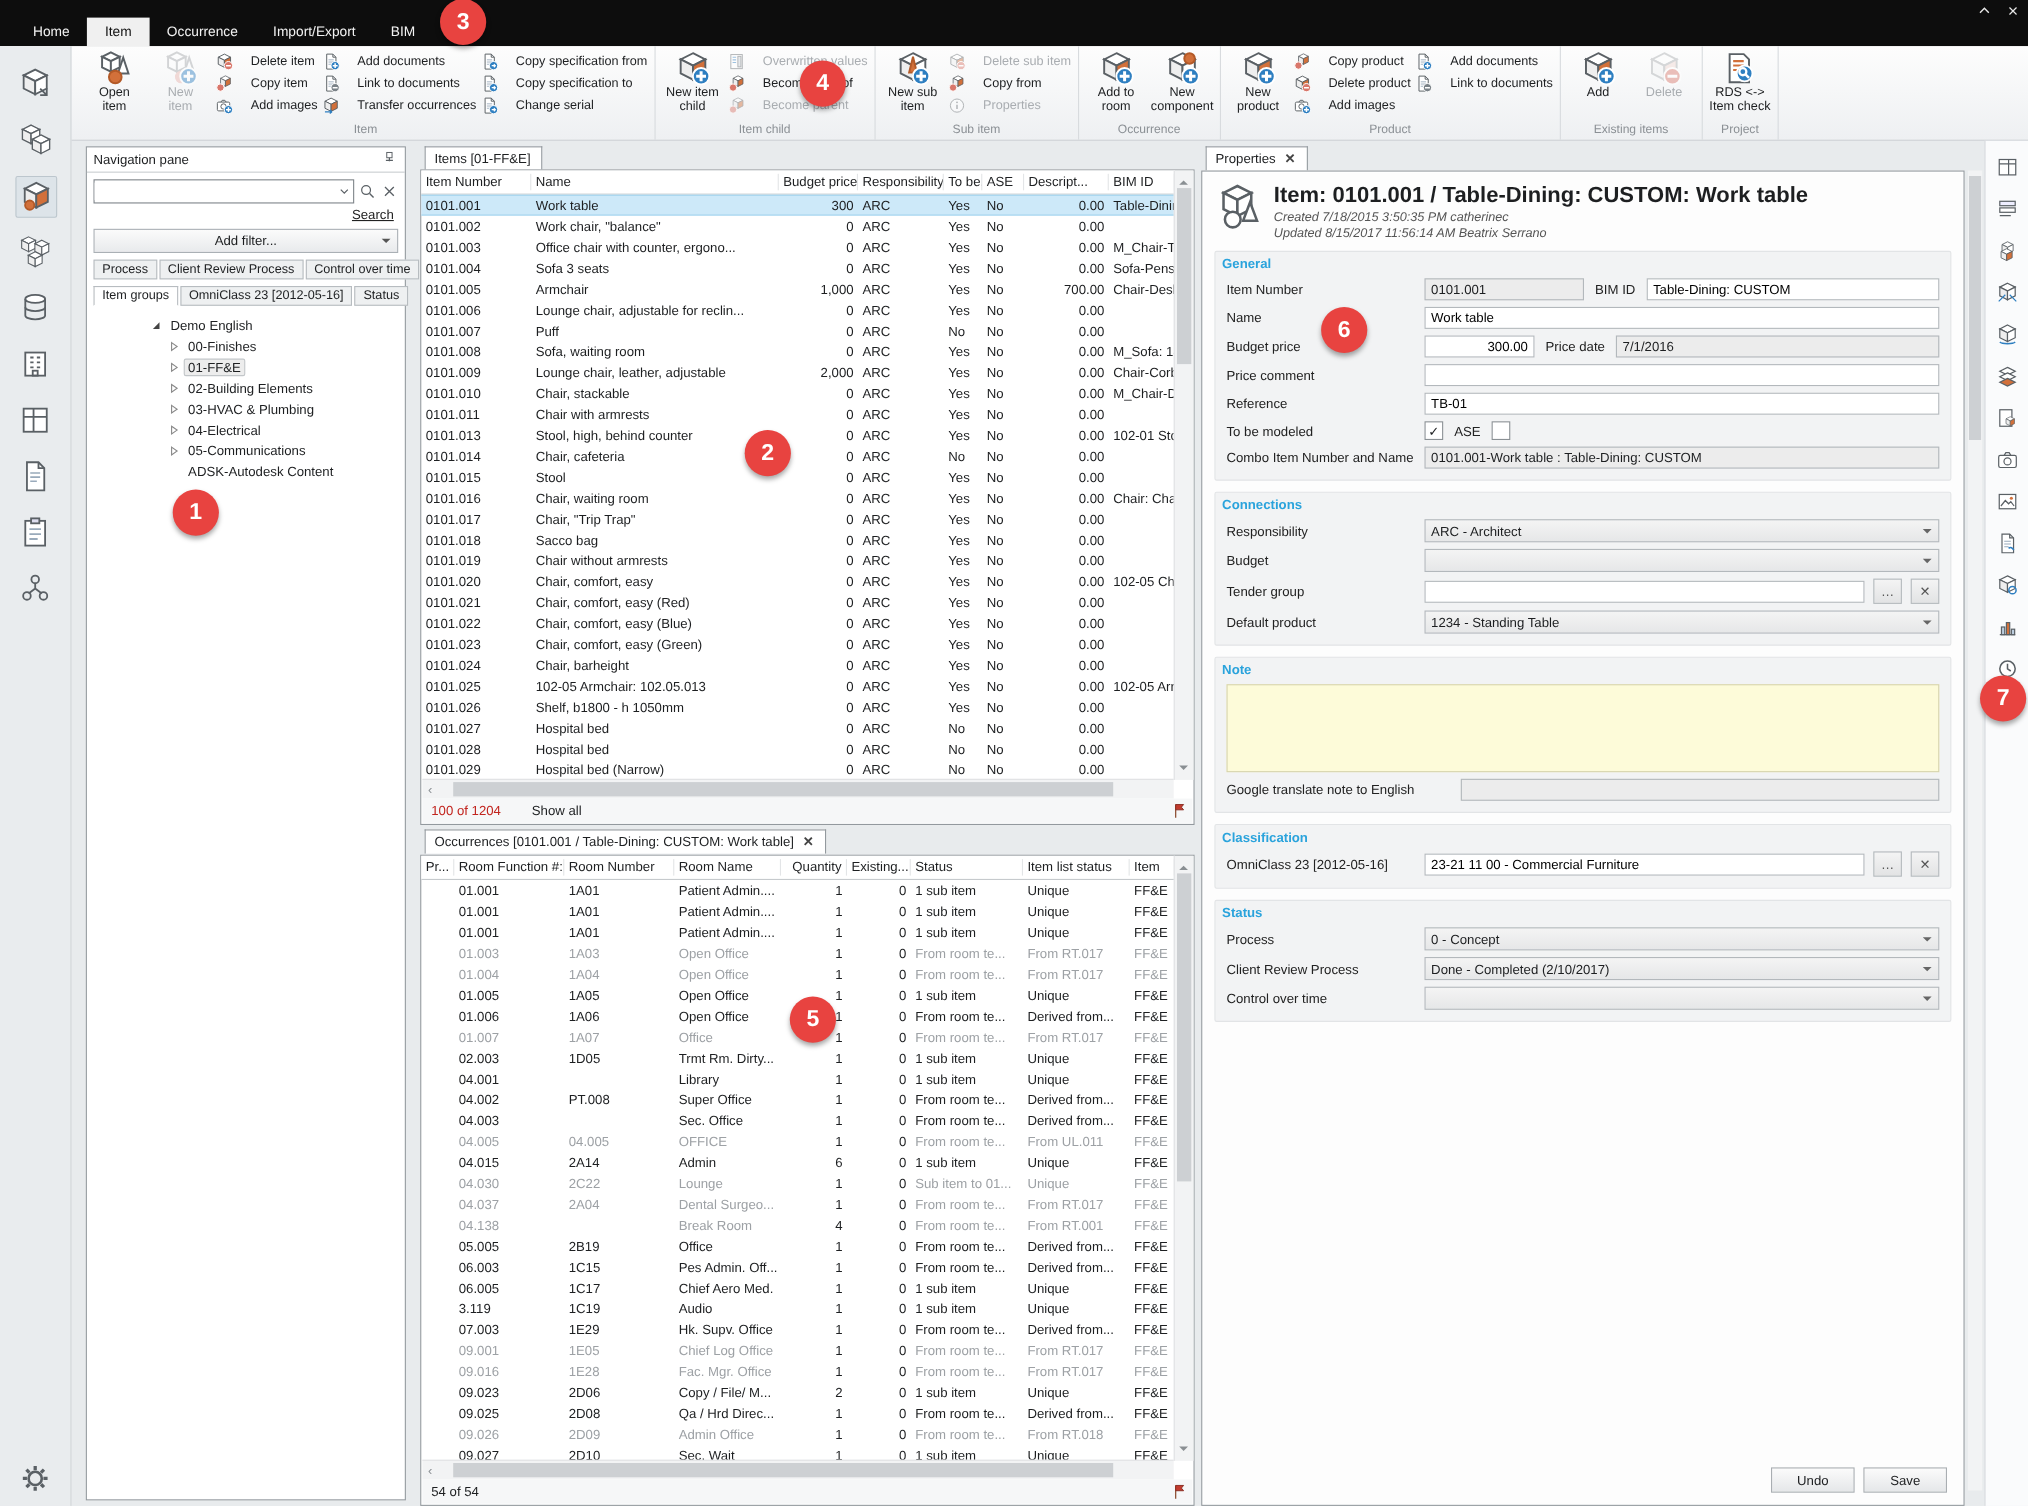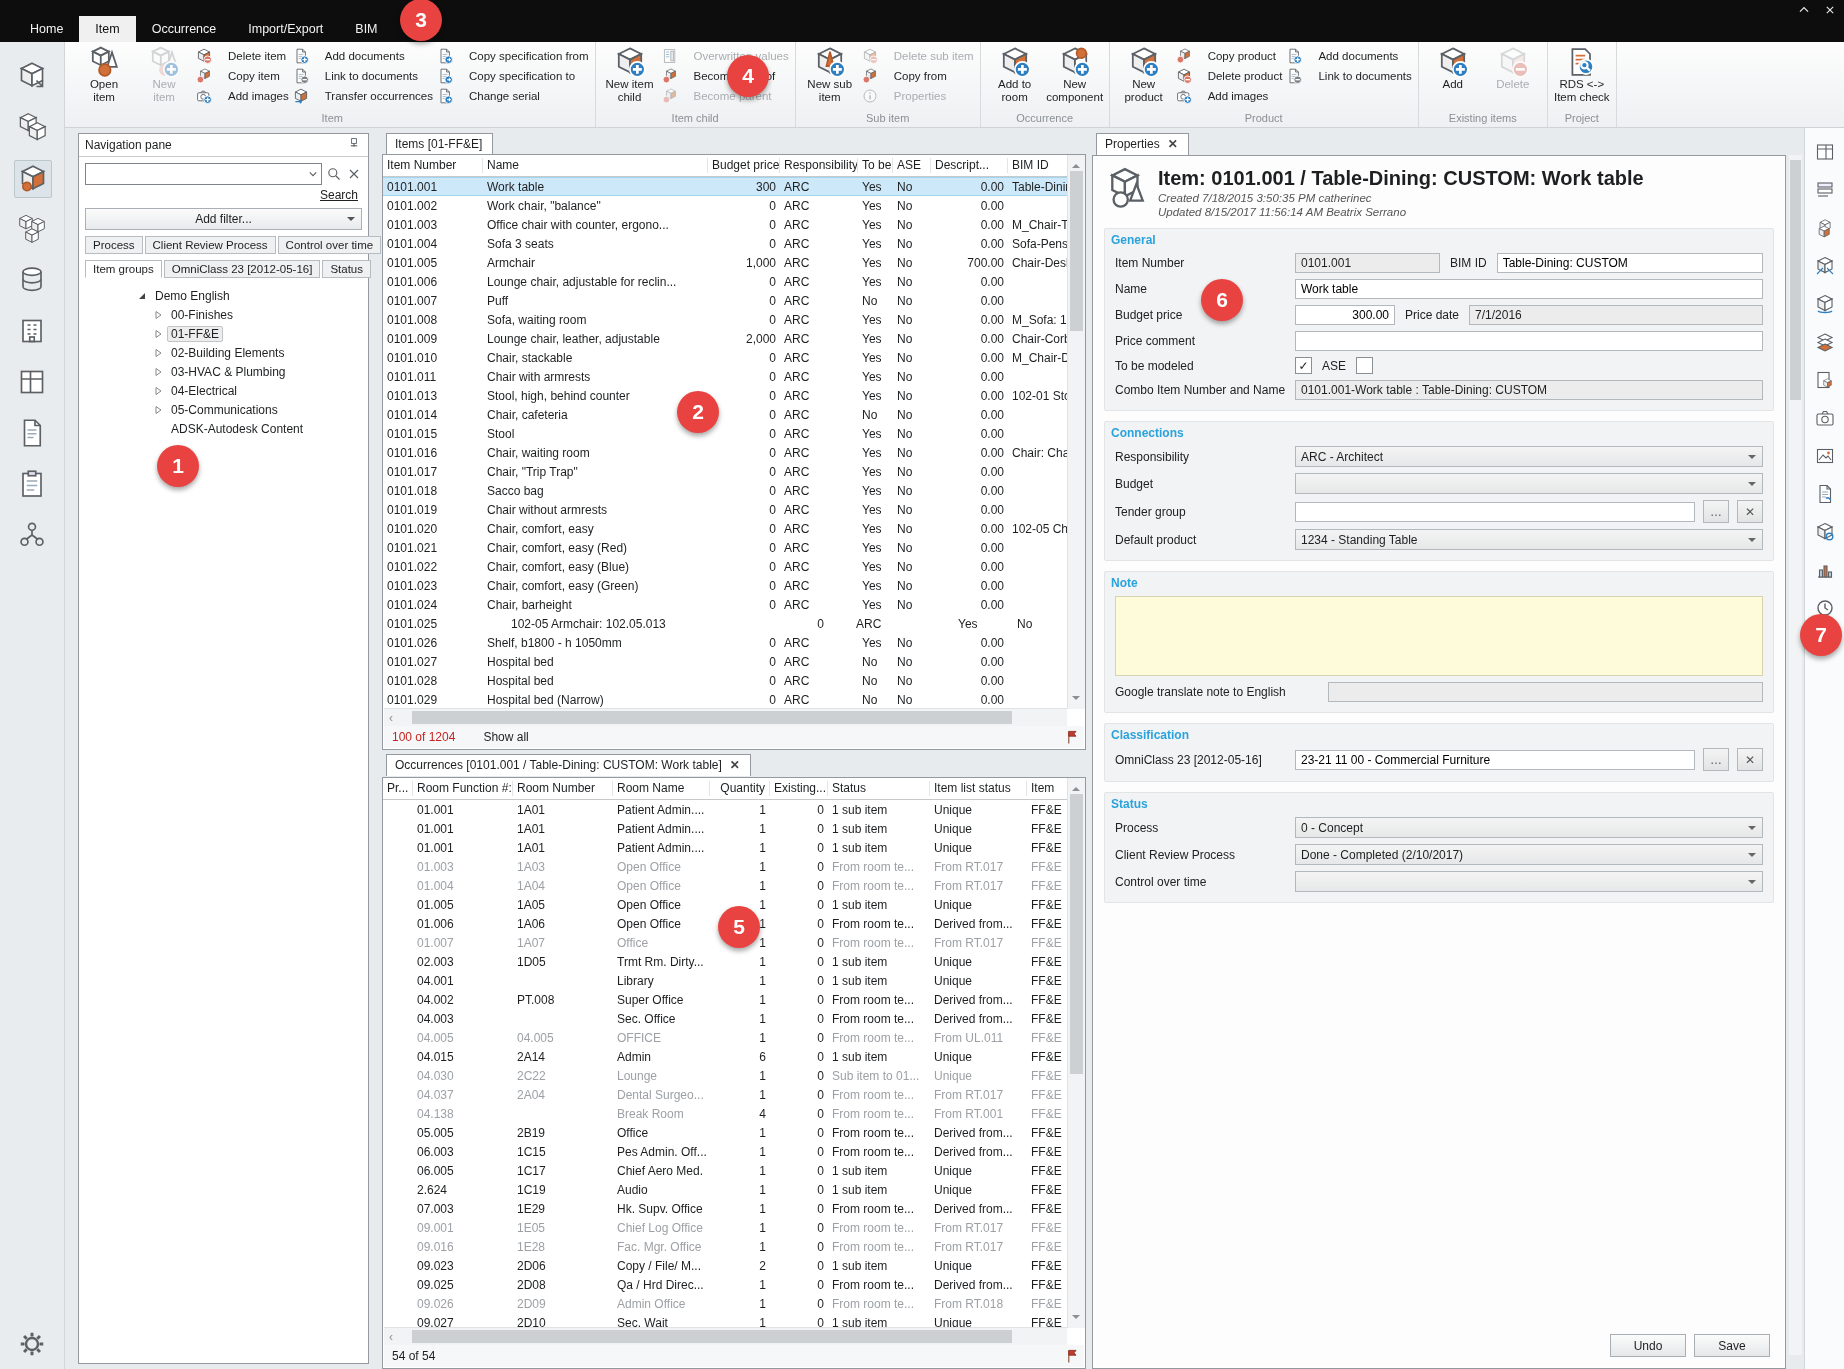--- a/index.html
+++ b/index.html
@@ -1194,21 +1194,21 @@
         <div class="trow" style="grid-template-columns: 100px 225px 72px 78px 35px 38px 77px 60px; margin-right: 17px;">
           <span>0101.024</span>
           <span>Chair, barheight</span>
           <span class="num">0</span>
           <span>ARC</span>
           <span>Yes</span>
           <span>No</span>
           <span class="num">0.00</span>
           <span></span>
         </div>
-        <div class="trow" style="grid-template-columns: 100px 225px 72px 78px 35px 38px 77px 60px; margin-right: 17px; gap: 24px;">
+        <div class="trow" style="grid-template-columns: 100px 225px 72px 78px 35px 38px 77px 60px; margin-right: 17px;">
           <span>0101.025</span>
           <span>102-05 Armchair: 102.05.013</span>
           <span class="num">0</span>
           <span>ARC</span>
           <span>Yes</span>
           <span>No</span>
           <span class="num">0.00</span>
           <span>102-05 Arr</span>
         </div>
         <div class="trow" style="grid-template-columns: 100px 225px 72px 78px 35px 38px 77px 60px; margin-right: 17px;">
@@ -1507,21 +1507,21 @@
           <span class="m">1C17</span>
           <span class="m">Chief Aero Med.</span>
           <span class="num">1</span>
           <span class="num">0</span>
           <span class="m">1 sub item</span>
           <span class="m">Unique</span>
           <span class="m">FF&amp;E</span>
         </div>
         <div class="trow" style="grid-template-columns: 30px 100px 100px 97px 60px 58px 102px 97px 41px; margin-right: 17px;">
           <span></span>
-          <span class="m">2.624</span>
+          <span class="m">3.119</span>
           <span class="m">1C19</span>
           <span class="m">Audio</span>
           <span class="num">1</span>
           <span class="num">0</span>
           <span class="m">1 sub item</span>
           <span class="m">Unique</span>
           <span class="m">FF&amp;E</span>
         </div>
         <div class="trow" style="grid-template-columns: 30px 100px 100px 97px 60px 58px 102px 97px 41px; margin-right: 17px;">
           <span></span>
@@ -1662,20 +1662,24 @@
           <span class="flabel">Budget price</span>
           <input class="tin" style="width: 100px; text-align: right;" value="300.00">
           <span class="flabel2">Price date</span>
           <div class="tin ro grow">7/1/2016</div>
         </div>
         <div class="frow">
           <span class="flabel">Price comment</span>
           <input class="tin grow" style="">
         </div>
         <div class="frow">
+          <span class="flabel">Reference</span>
+          <input class="tin grow" value="TB-01" style="">
+        </div>
+        <div class="frow">
           <span class="flabel">To be modeled</span>
           <div class="cb">✓</div>
           <span class="flabel2">ASE</span>
           <div class="cb"></div>
         </div>
         <div class="frow">
           <span class="flabel">Combo Item Number and Name</span>
           <div class="tin ro grow">0101.001-Work table : Table-Dining: CUSTOM</div>
         </div>
       </div>

